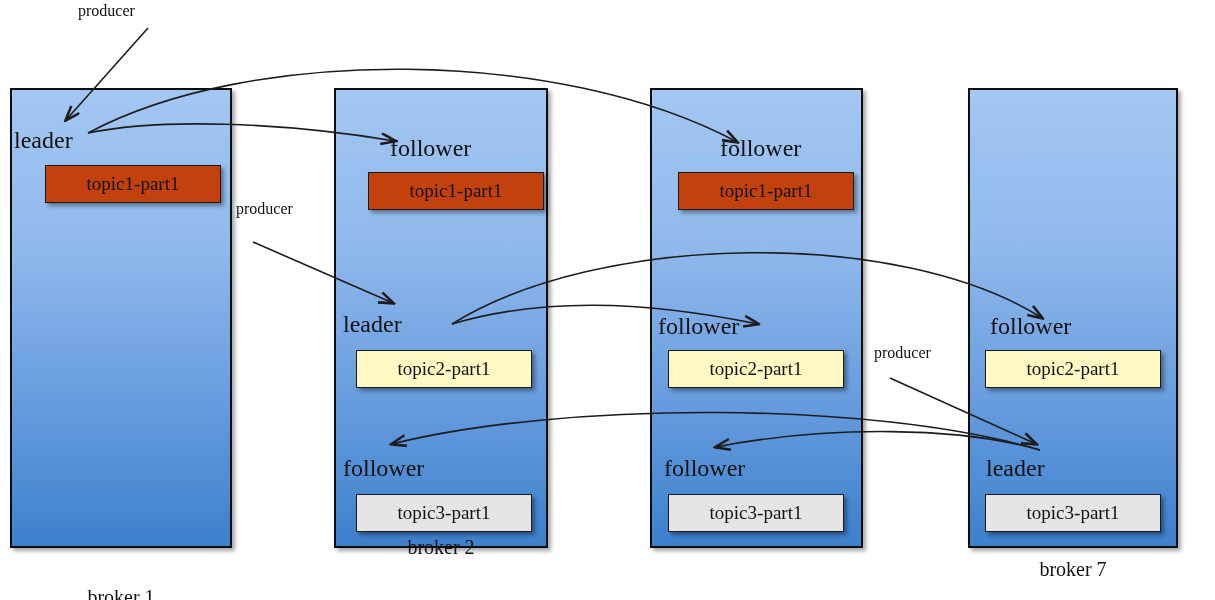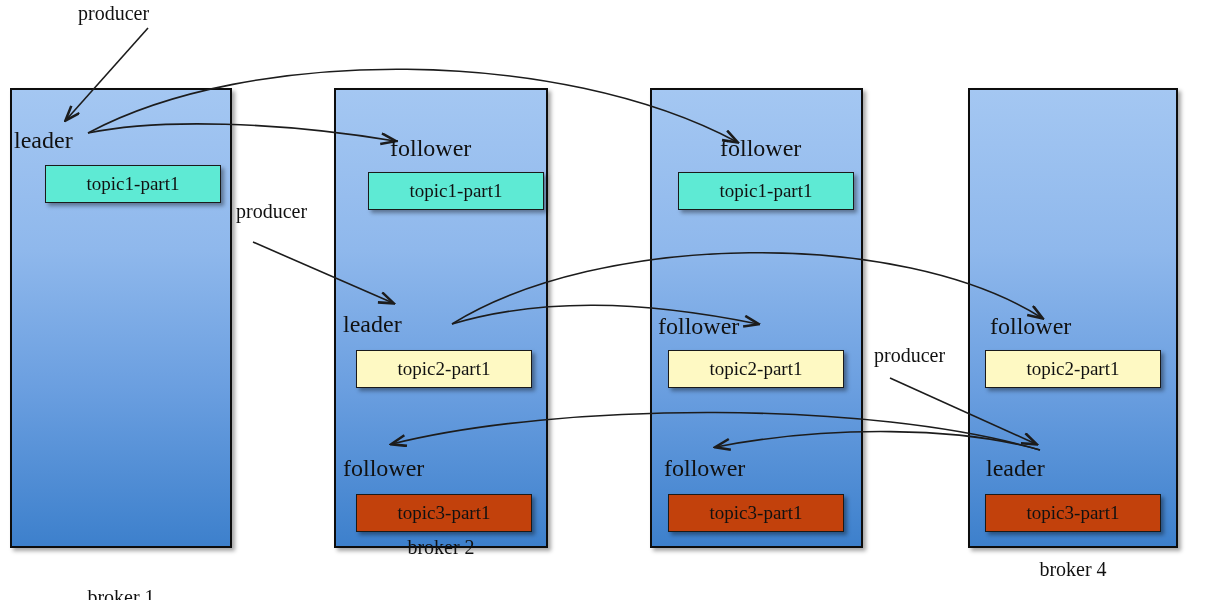--- a/index.html
+++ b/index.html
@@ -49,28 +49,28 @@
     border: 1.5px solid #1a1a1a;
     font-size: 19px;
     color: #111111;
     display: flex;
     align-items: center;
     justify-content: center;
     box-shadow: 3px 3px 4px rgba(0,0,0,0.38);
     z-index: 6;
     white-space: nowrap;
   }
-  .p-green  { background: #5eead4; }
+  .p-green  { background: #c2410c; }
   .p-pink   { background: #fef9c3; }
-  .p-orange { background: #c2410c; }
+  .p-orange { background: #e5e5e5; }
 
   
   .producer-label {
     position: absolute;
-    font-size: 20px;
+    font-size: 16px;
     color: #111111;
     white-space: nowrap;
     z-index: 7;
   }
 
   
   #wires {
     position: absolute;
     left: 0;
     top: 0;
@@ -124,21 +124,21 @@
 
 
   <div class="broker" style="left:968px; top:88px; width:210px; height:460px;"></div>
 
   <span class="role-label" style="left:990px; top:313px;">follower</span>
   <div class="partition p-pink" style="left:985px; top:350px; width:176px; height:38px;">topic2-part1</div>
 
   <span class="role-label" style="left:986px; top:455px;">leader</span>
   <div class="partition p-orange" style="left:985px; top:494px; width:176px; height:38px;">topic3-part1</div>
 
-  <span class="broker-caption" style="left:968px; top:558px; width:210px;">broker 4</span>
+  <span class="broker-caption" style="left:968px; top:558px; width:210px;">broker 7</span>
 
   <span class="producer-label" style="left:78px; top:2px;">producer</span>
   <span class="producer-label" style="left:236px; top:200px;">producer</span>
   <span class="producer-label" style="left:874px; top:344px;">producer</span>
 
   <svg id="wires" viewBox="0 0 1215 600">
     <defs>
       <marker id="ah" markerWidth="11" markerHeight="11" refX="9.4" refY="4.0" orient="auto" markerUnits="strokeWidth">
         <path d="M0.6,0.6 L10,4.0 L0.6,7.4" fill="none" stroke="#1c1c1c" stroke-width="1.2"></path>
       </marker>

